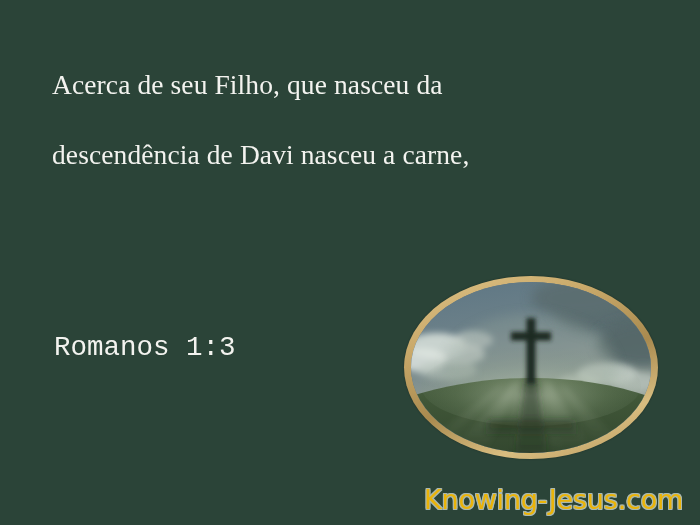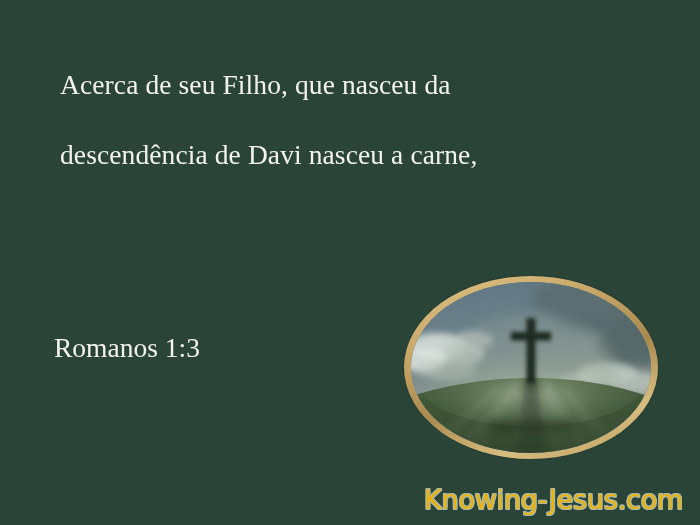--- a/index.html
+++ b/index.html
@@ -23,29 +23,28 @@
     top: 50px;
     width: 560px;
   }
   .verse-line {
     color: #f3f3ef;
     font-family: "Liberation Serif", "DejaVu Serif", serif;
     font-size: 27.5px;
     line-height: 70px;
     letter-spacing: 0.1px;
     white-space: nowrap;
-    margin-left: 8px;
   }
 
   .reference {
     position: absolute;
     left: 54px;
     top: 332px;
     color: #f3f3ef;
-    font-family: Liberation Serif, serif;
+    font-family: Liberation Mono, monospace;
     font-size: 27.5px;
     white-space: nowrap;
   }
 
   
   .oval-frame {
     position: absolute;
     left: 404px;
     top: 276px;
     width: 254px;

